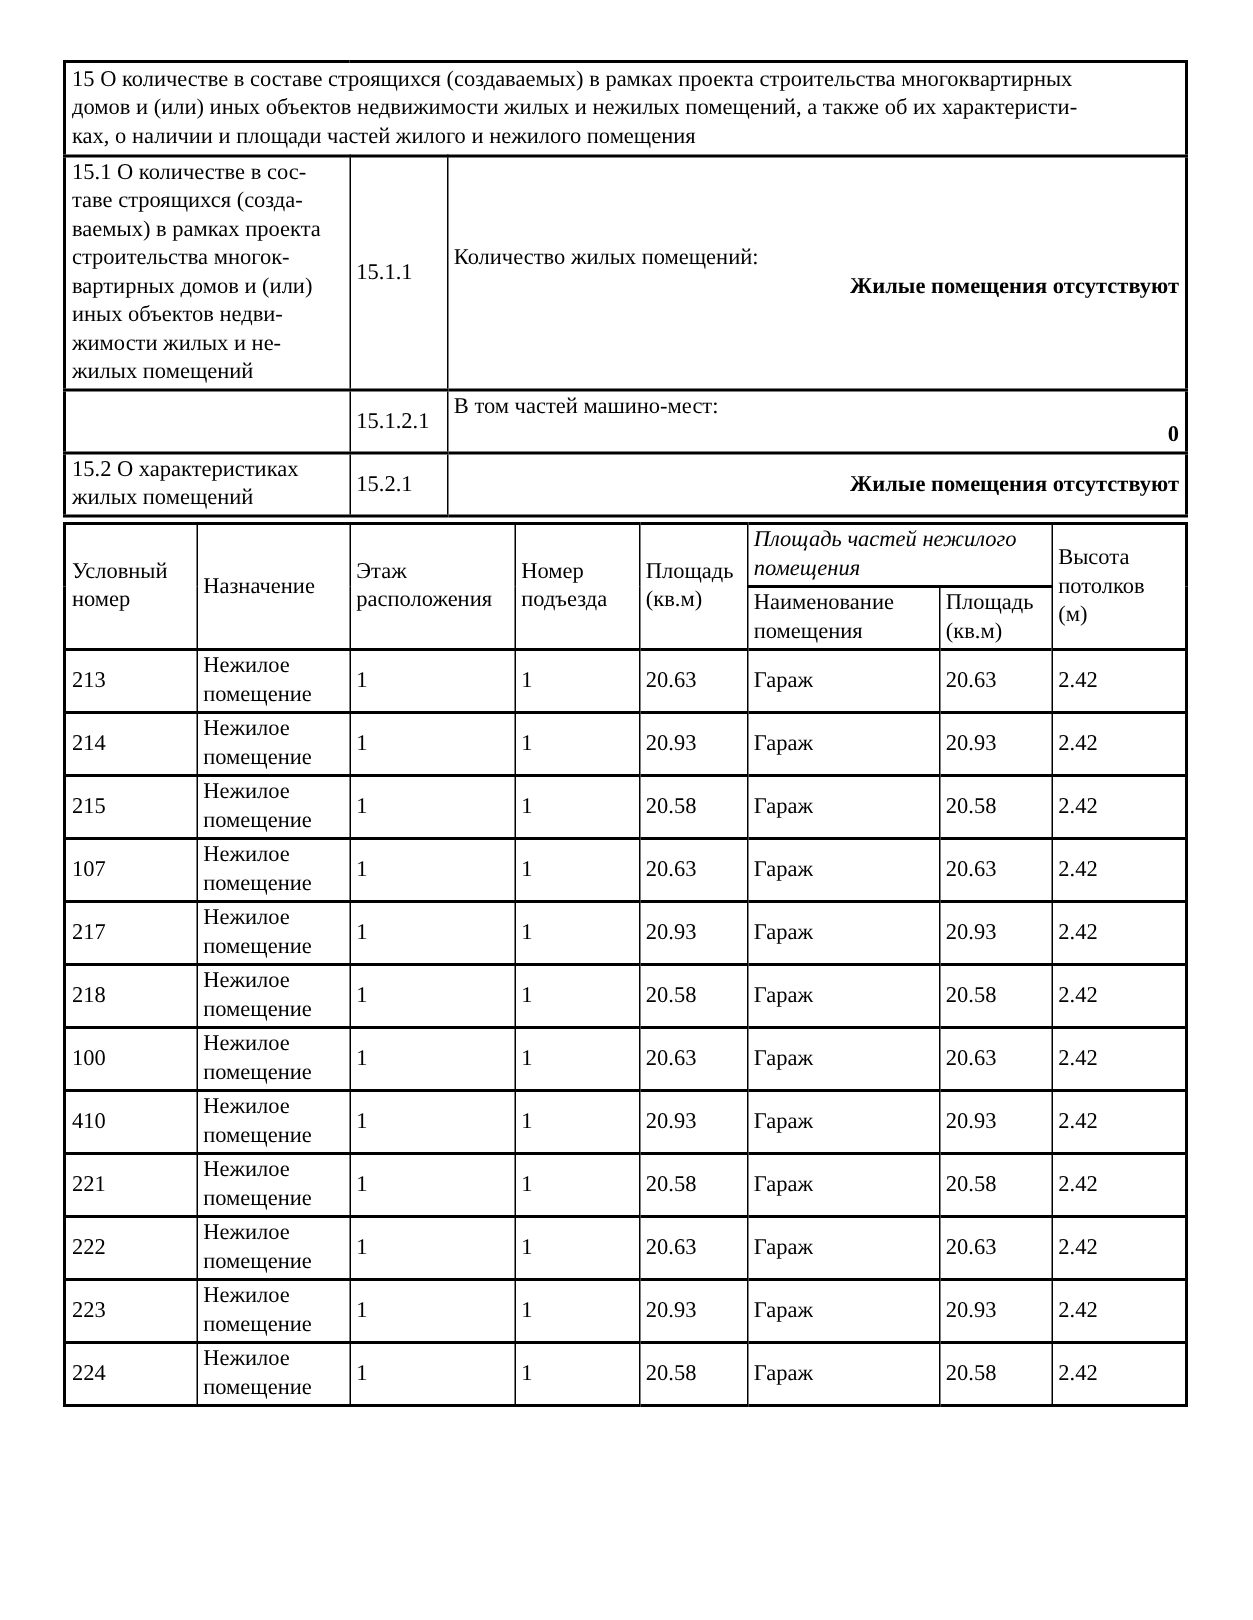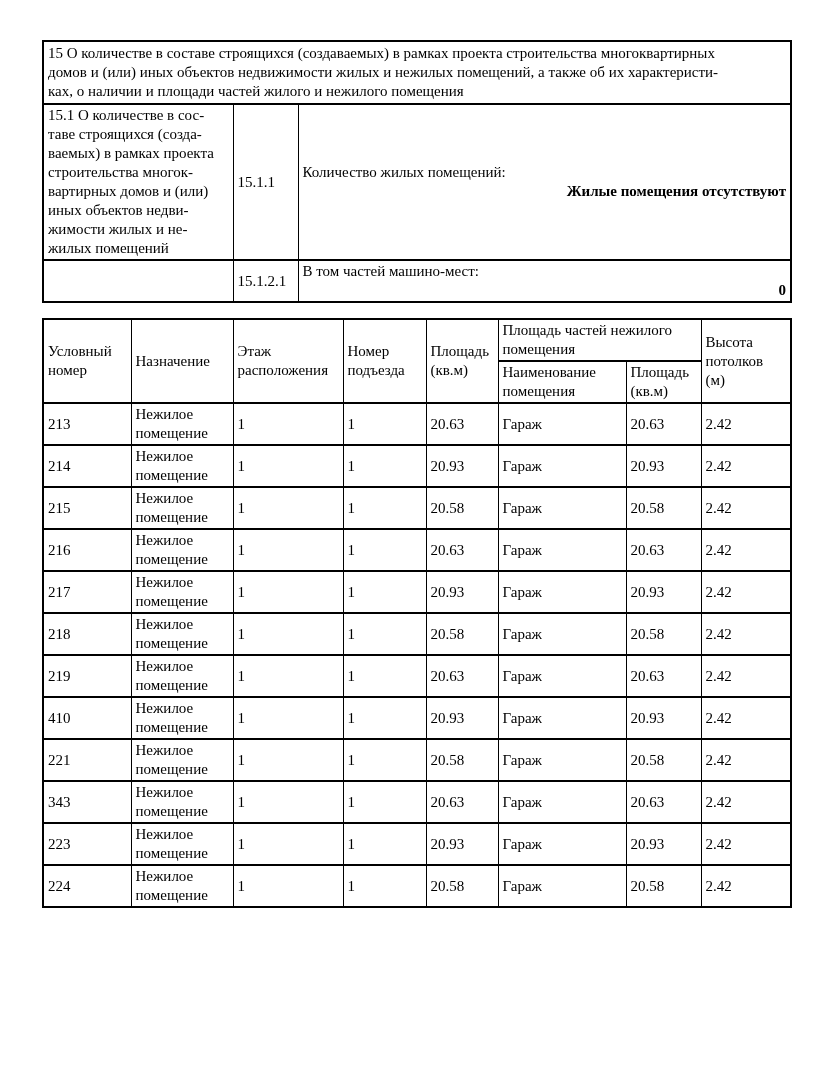--- a/index.html
+++ b/index.html
@@ -29,33 +29,33 @@
     border: 1px solid #000;
     border-top-width: 2px;
     border-bottom-width: 2px;
     padding: 1px 4px;
     vertical-align: middle;
     text-align: left;
     font-weight: normal;
     overflow: hidden;
   }
   table { border: 2px solid #000; }
-  .info-table { margin-bottom: 15px; }
+  .info-table { margin-bottom: 3px; }
   .section-title-cell {
     vertical-align: top;
     padding: 2px 4px;
   }
   .multiline { white-space: pre-line; }
   .top-cell { vertical-align: top; }
   .bold { font-weight: bold; text-align: right; }
   .info-table td { height: 36px; }
   .info-table .section-row td { height: auto; }
   .info-table .row-151 td { height: auto; }
   .premises-table thead td { vertical-align: middle; }
-  .premises-table thead .group-cell { vertical-align: middle; }
+  .premises-table thead .group-cell { vertical-align: middle; font-style: italic; }
   .premises-table tbody td { height: 38px; }
 </style>
 </head>
 <body>
 
 <div class="doc">
 
   <table class="info-table">
     <colgroup>
       <col style="width:190px">
@@ -89,20 +89,29 @@
       <tr>
         <td class="multiline"></td>
         <td>15.1.2.1</td>
         <td>
           <div>В том частей машино-мест:</div>
           <div class="bold">0</div>
         </td>
       </tr>
 
 
+      <tr>
+        <td class="multiline">15.2 О характеристиках
+жилых помещений</td>
+        <td>15.2.1</td>
+        <td>
+          <div></div>
+          <div class="bold">Жилые помещения отсутствуют</div>
+        </td>
+      </tr>
 
     </tbody>
   </table>
 
   <table class="premises-table">
     <colgroup>
       <col style="width:88px">
       <col style="width:102px">
       <col style="width:110px">
       <col style="width:83px">
@@ -151,21 +160,21 @@
     <td>215</td>
     <td>Нежилое помещение</td>
     <td>1</td>
     <td>1</td>
     <td>20.58</td>
     <td>Гараж</td>
     <td>20.58</td>
     <td>2.42</td>
   </tr>
         <tr>
-    <td>216</td>
+    <td>107</td>
     <td>Нежилое помещение</td>
     <td>1</td>
     <td>1</td>
     <td>20.63</td>
     <td>Гараж</td>
     <td>20.63</td>
     <td>2.42</td>
   </tr>
         <tr>
     <td>217</td>
@@ -181,21 +190,21 @@
     <td>218</td>
     <td>Нежилое помещение</td>
     <td>1</td>
     <td>1</td>
     <td>20.58</td>
     <td>Гараж</td>
     <td>20.58</td>
     <td>2.42</td>
   </tr>
         <tr>
-    <td>219</td>
+    <td>100</td>
     <td>Нежилое помещение</td>
     <td>1</td>
     <td>1</td>
     <td>20.63</td>
     <td>Гараж</td>
     <td>20.63</td>
     <td>2.42</td>
   </tr>
         <tr>
     <td>410</td>
@@ -211,21 +220,21 @@
     <td>221</td>
     <td>Нежилое помещение</td>
     <td>1</td>
     <td>1</td>
     <td>20.58</td>
     <td>Гараж</td>
     <td>20.58</td>
     <td>2.42</td>
   </tr>
         <tr>
-    <td>343</td>
+    <td>222</td>
     <td>Нежилое помещение</td>
     <td>1</td>
     <td>1</td>
     <td>20.63</td>
     <td>Гараж</td>
     <td>20.63</td>
     <td>2.42</td>
   </tr>
         <tr>
     <td>223</td>

